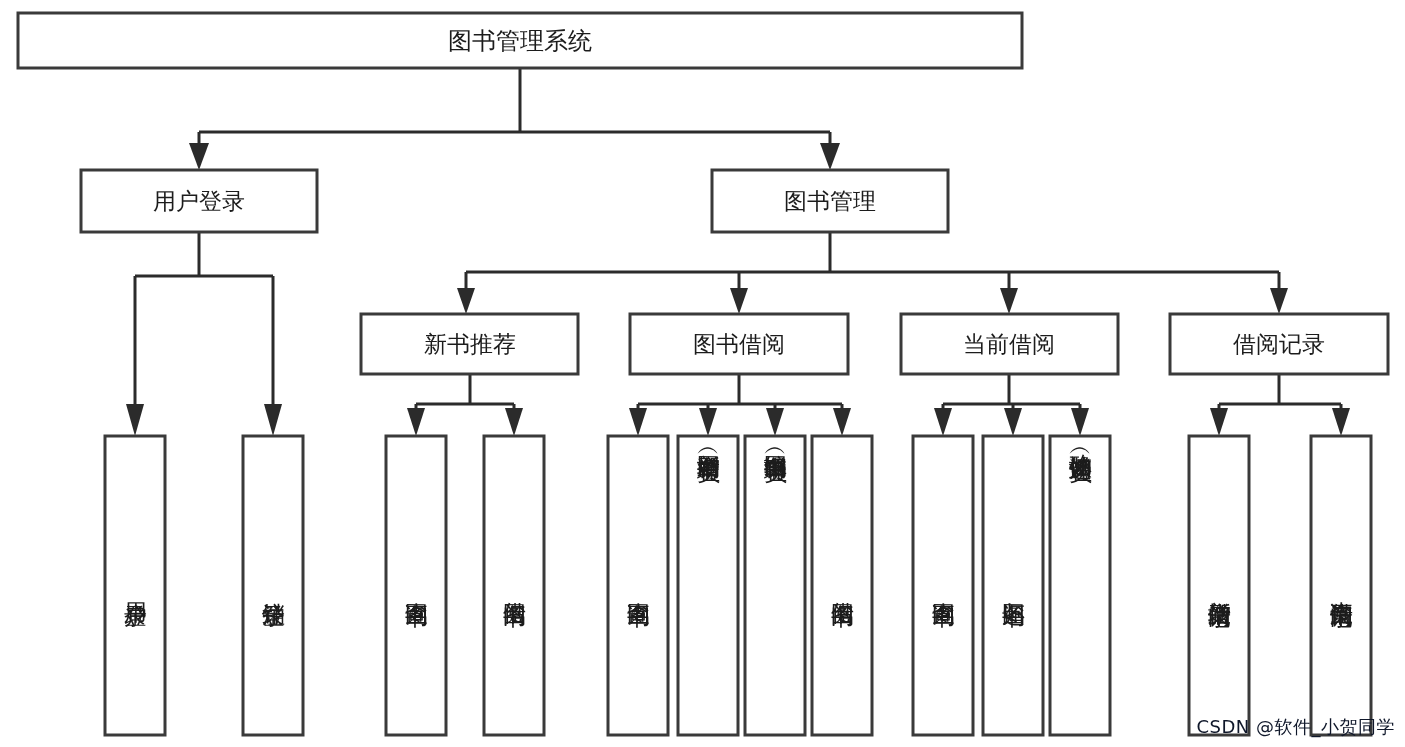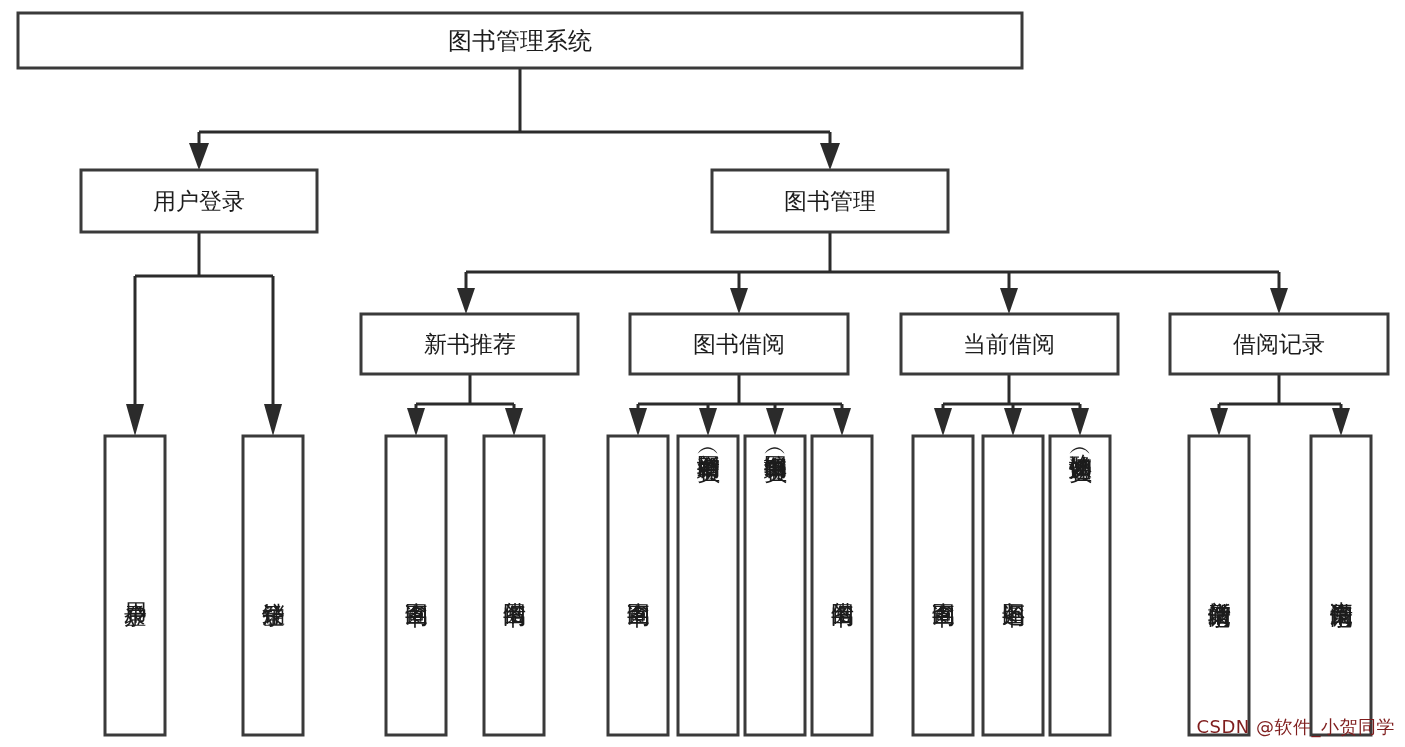--- a/index.html
+++ b/index.html
@@ -68,21 +68,21 @@
     letter-spacing: 1px;
     text-align: center;
     white-space: nowrap;
   }
   .watermark {
     position: absolute;
     right: 10px;
     bottom: 8px;
     font-family: "DejaVu Sans", "Liberation Sans", sans-serif;
     font-size: 18px;
-    color: #7f1d1d;
+    color: #0f172a;
     letter-spacing: 0.5px;
     white-space: nowrap;
     margin-top: 6px;
   }
 </style>
 </head>
 <body>
 
 <div id="diagram-root">
 

